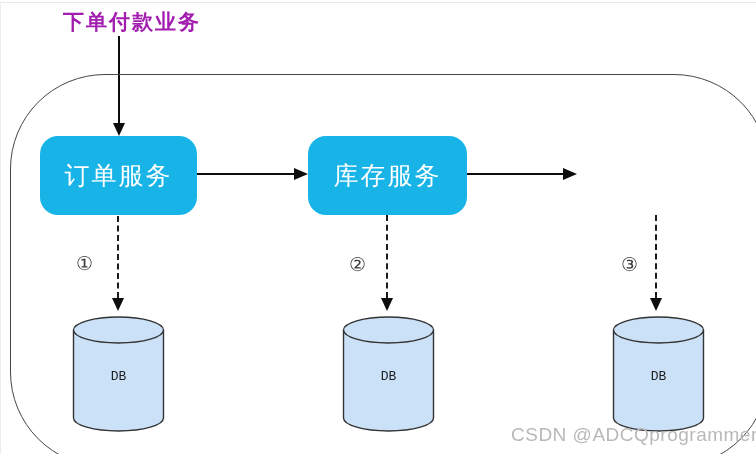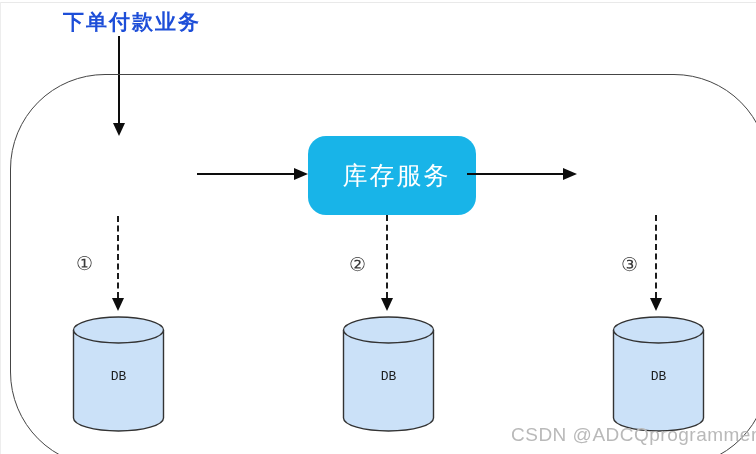--- a/index.html
+++ b/index.html
@@ -27,21 +27,21 @@
     width: 1px; height: 452px;
     background: #ededed;
   }
   .flow-title {
     position: absolute;
     left: 63px; top: 8px;
     font-family: "Liberation Serif", serif;
     font-weight: bold;
     font-size: 21px;
     letter-spacing: 2px;
-    color: #1d4ed8;
+    color: #a21caf;
     white-space: nowrap;
   }
   .outer-container {
     position: absolute;
     left: 10px; top: 74px;
     width: 757px; height: 391px;
     border: 1px solid #454545;
     border-radius: 95px;
     background: transparent;
   }
@@ -54,21 +54,21 @@
     display: flex;
     align-items: center;
     justify-content: center;
     color: #ffffff;
     font-family: "Liberation Serif", serif;
     font-size: 25px;
     letter-spacing: 2px;
     white-space: nowrap;
   }
   #service-box-0 { left: 40px;  width: 157px; }
-  #service-box-1 { left: 308px; width: 159px; padding-left: 9px; }
+  #service-box-1 { left: 308px; width: 159px; }
   #service-box-2 { left: 576px; width: 160px; }
 
   .vline {
     position: absolute;
     width: 2px;
     background: #0d0d0d;
   }
   .hline {
     position: absolute;
     height: 2px;
@@ -125,20 +125,23 @@
   <div class="page-edge-top"></div>
   <div class="page-edge-left"></div>
 
   <div class="flow-title">下单付款业务</div>
 
   <div class="vline" style="left:118px; top:36px; height:89px;"></div>
   <div class="arrowhead-down" style="left:113px; top:123px;"></div>
 
   <div class="outer-container"></div>
 
+  <div id="service-box-0" class="service-box">
+    <span>订单服务</span>
+  </div>
   <div id="service-box-1" class="service-box">
     <span>库存服务</span>
   </div>
 
   <div class="hline" style="left:197px; top:173px; width:98px;"></div>
   <div class="arrowhead-right" style="left:294px; top:168px;"></div>
 
   <div class="hline" style="left:467px; top:173px; width:97px;"></div>
   <div class="arrowhead-right" style="left:563px; top:168px;"></div>
 

